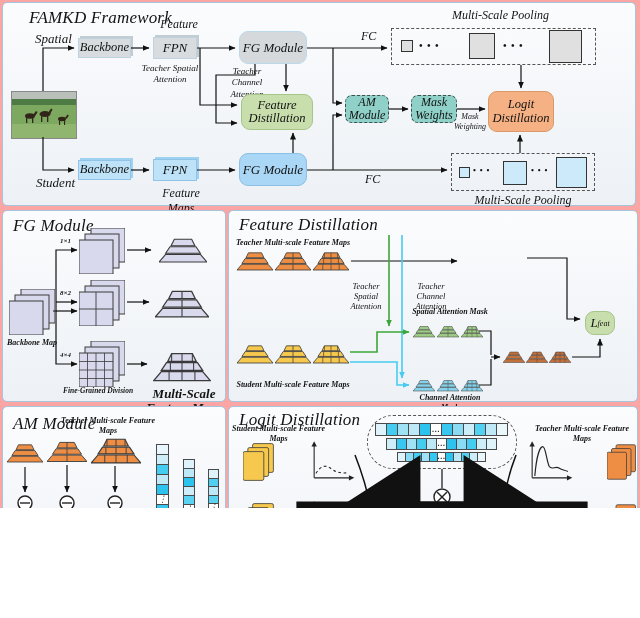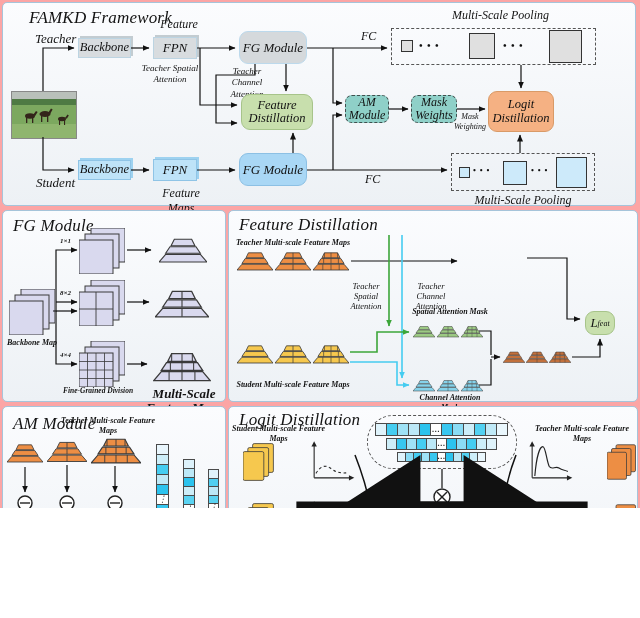--- a/index.html
+++ b/index.html
@@ -118,21 +118,21 @@
 <symbol id="barrow" viewBox="0 0 32 18">
  <polygon points="0,5 18,5 18,0 32,9 18,18 18,13 0,13" fill="#111"></polygon>
 </symbol>
 </defs>
 </svg>
 
 <div id="root">
 
   <div class="panel" id="p-frame" style="left:2px;top:2px;width:634px;height:204px;">
     <div class="t title" style="left:26px;top:5px;">FAMKD Framework</div>
-    <div class="t" style="left:32px;top:28px;font-size:13px;">Teacher</div>
+    <div class="t" style="left:32px;top:28px;font-size:13px;">Spatial</div>
     <div class="t" style="left:33px;top:172px;font-size:13px;">Student</div>
 
     <div class="imgbox" style="left:8px;top:88px;width:64px;height:46px;">
       <svg width="64" height="46" viewBox="0 0 64 46">
         <rect width="64" height="46" fill="#7CA85F"></rect>
         <rect width="64" height="7" fill="#B9C0BA"></rect>
         <rect y="7" width="64" height="6" fill="#4E7A43"></rect>
         <rect y="32" width="64" height="14" fill="#8FB56E"></rect>
         <g fill="#33241a">
           <ellipse cx="18" cy="24" rx="5" ry="2.8"></ellipse>

